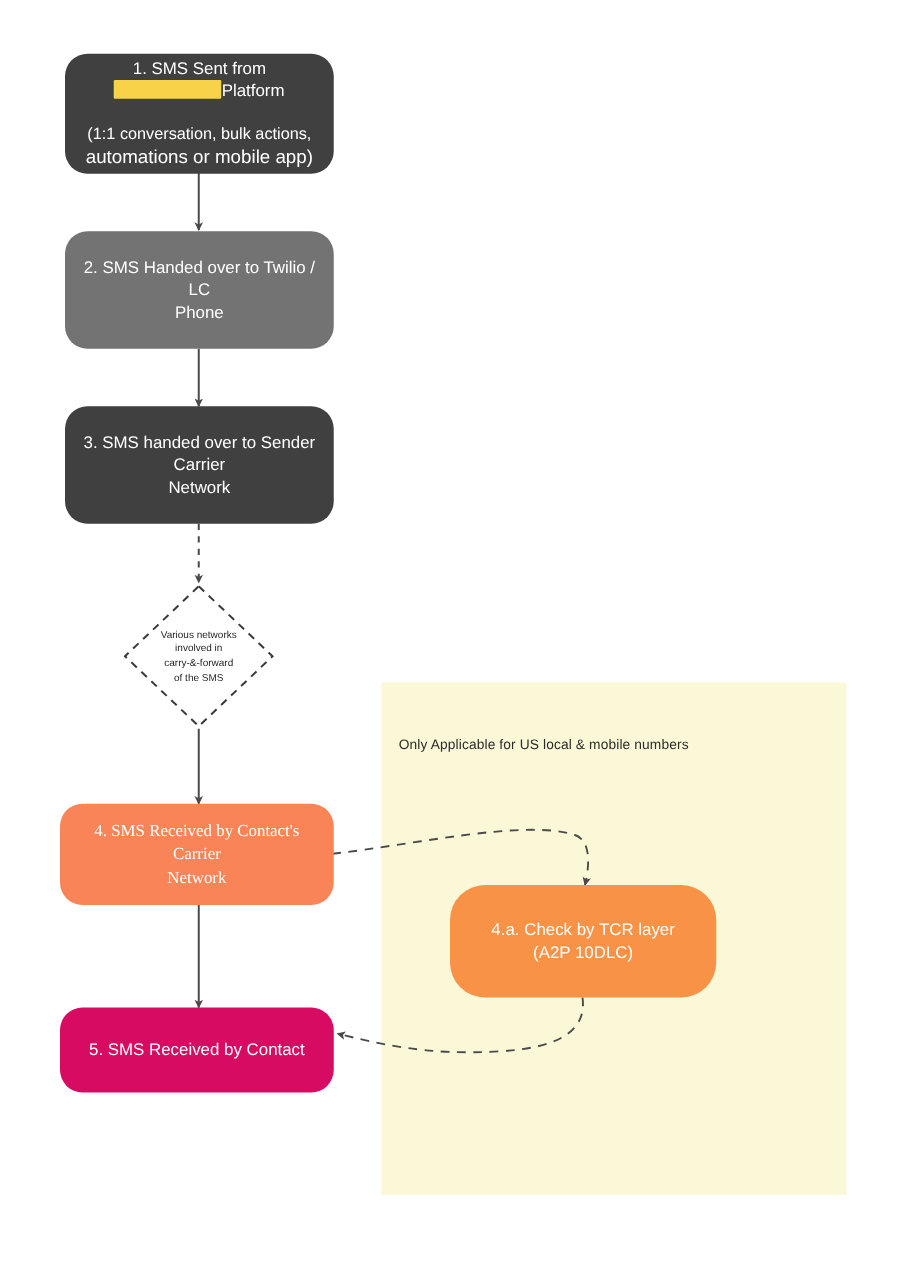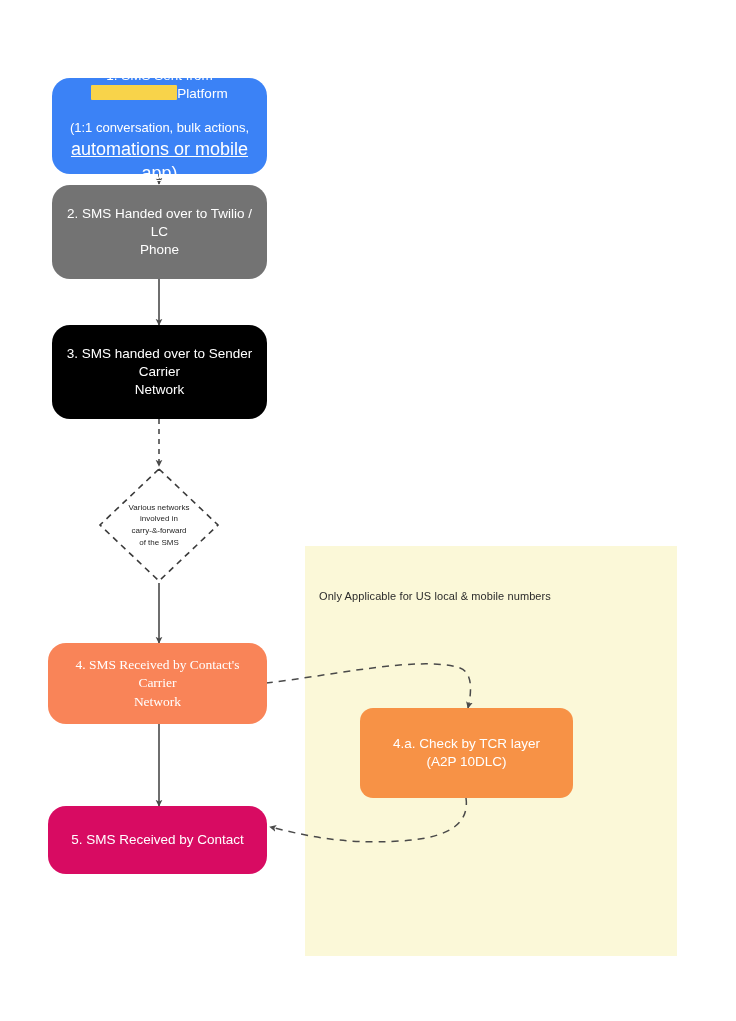--- a/index.html
+++ b/index.html
@@ -67,22 +67,21 @@
     line-height: 1.35;
   }
   .node .line.primary {
     font-size: 13.5px;
   }
   .node .line.secondary {
     font-size: 13px;
     margin-top: 16px;
   }
   .node .line.sub {
-    font-size: 18px;
-    text-decoration: underline;
+    font-size: 15px;
   }
 
   
   .redaction {
     display: inline-block;
     width: 86px;
     height: 15px;
     vertical-align: -2px;
     background: #F8D34A;
     border-radius: 1px;
@@ -135,34 +134,34 @@
 
     <line x1="159" y1="583" x2="159" y2="643" stroke="#4a4a4a" stroke-width="1.6" marker-end="url(#arrowSolid)"></line>
 
     <line x1="159" y1="724" x2="159" y2="806" stroke="#4a4a4a" stroke-width="1.6" marker-end="url(#arrowSolid)"></line>
 
     <path d="M266,683 C330,676 420,655 460,668 C474,673 471,695 468,708" fill="none" stroke="#4a4a4a" stroke-width="1.5" stroke-dasharray="7,6" marker-end="url(#arrowDash)"></path>
 
     <path d="M466,798 C469,820 455,838 400,841 C340,845 300,834 270,827" fill="none" stroke="#4a4a4a" stroke-width="1.5" stroke-dasharray="7,6" marker-end="url(#arrowDash)"></path>
   </svg>
 
-  <div class="node" style="left:52px; top:43px; width:215px; height:96px; background:#3b82f6;margin-top:35px;">
+  <div class="node" style="left:52px; top:43px; width:215px; height:96px; background:#404040;">
     <span class="line primary">
       <span>1. SMS Sent from</span><span class="redaction"></span><span>Platform</span>
     </span>
     <span class="line secondary">(1:1 conversation, bulk actions,</span>
     <span class="line sub">automations or mobile app)</span>
   </div>
 
   <div class="node" style="left:52px; top:185px; width:215px; height:94px; background:#737373;">
     <span class="line primary">2. SMS Handed over to Twilio / LC</span>
     <span class="line primary">Phone</span>
   </div>
 
-  <div class="node" style="left:52px; top:325px; width:215px; height:94px; background:#000000;">
+  <div class="node" style="left:52px; top:325px; width:215px; height:94px; background:#404040;">
     <span class="line primary">3. SMS handed over to Sender Carrier</span>
     <span class="line primary">Network</span>
   </div>
 
   <div class="diamond-wrap" style="left:97px; top:466px; width:124px; height:118px;">
     <svg width="124" height="118" viewBox="0 0 124 118" xmlns="http://www.w3.org/2000/svg">
       <polygon points="62,3 121,59 62,115 3,59" fill="#ffffff" stroke="#3a3a3a" stroke-width="1.6" stroke-dasharray="6,5"></polygon>
     </svg>
     <div class="diamond-text">
       <span>Various networks</span>
@@ -170,21 +169,21 @@
       <span>carry-&amp;-forward</span>
       <span>of the SMS</span>
     </div>
   </div>
 
   <div class="node" style="left:48px; top:643px; width:219px; height:81px; background:#F98458;font-family:Liberation Serif, serif;">
     <span class="line primary">4. SMS Received by Contact's Carrier</span>
     <span class="line primary">Network</span>
   </div>
 
-  <div class="node" style="left:360px; top:708px; width:213px; height:90px; background:#F79246; border-radius:13px;">
+  <div class="node" style="left:360px; top:708px; width:213px; height:90px; background:#F79246; border-radius:28px;">
     <span class="line primary">4.a. Check by TCR layer</span>
     <span class="line primary">(A2P 10DLC)</span>
   </div>
 
   <div class="node" style="left:48px; top:806px; width:219px; height:68px; background:#D80B62;">
     <span class="line primary">5. SMS Received by Contact</span>
   </div>
 
 </div>
 

